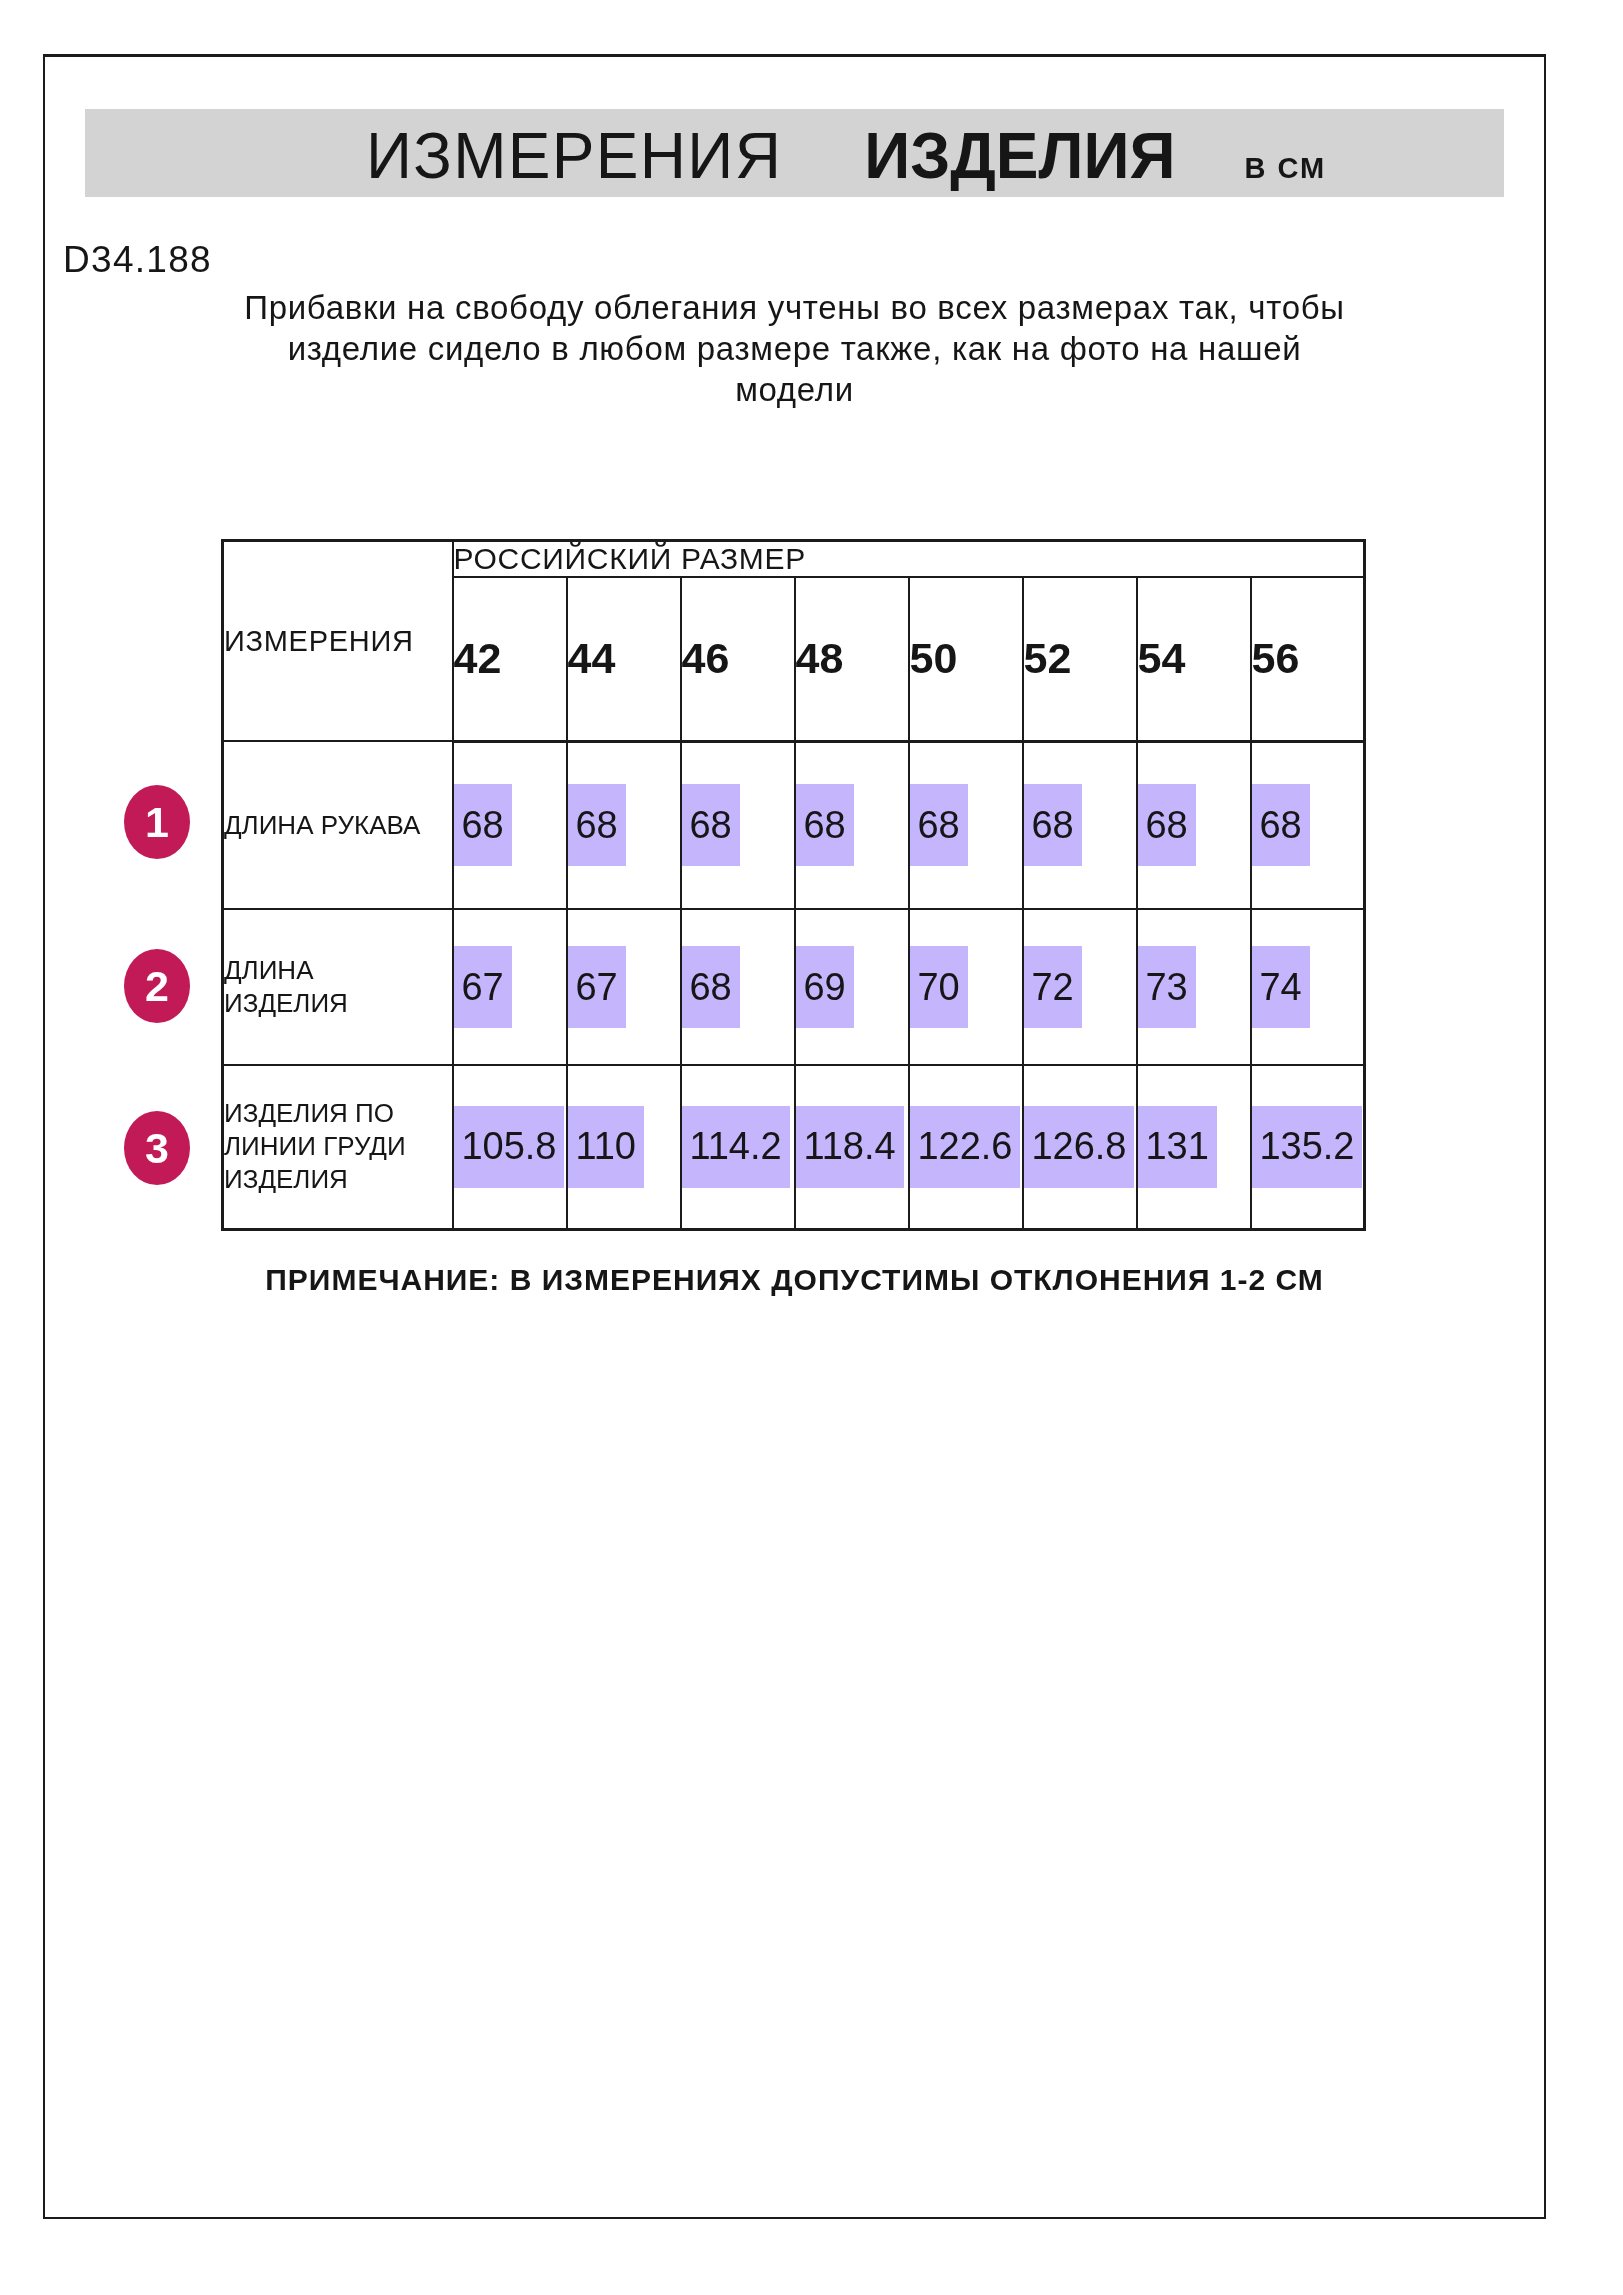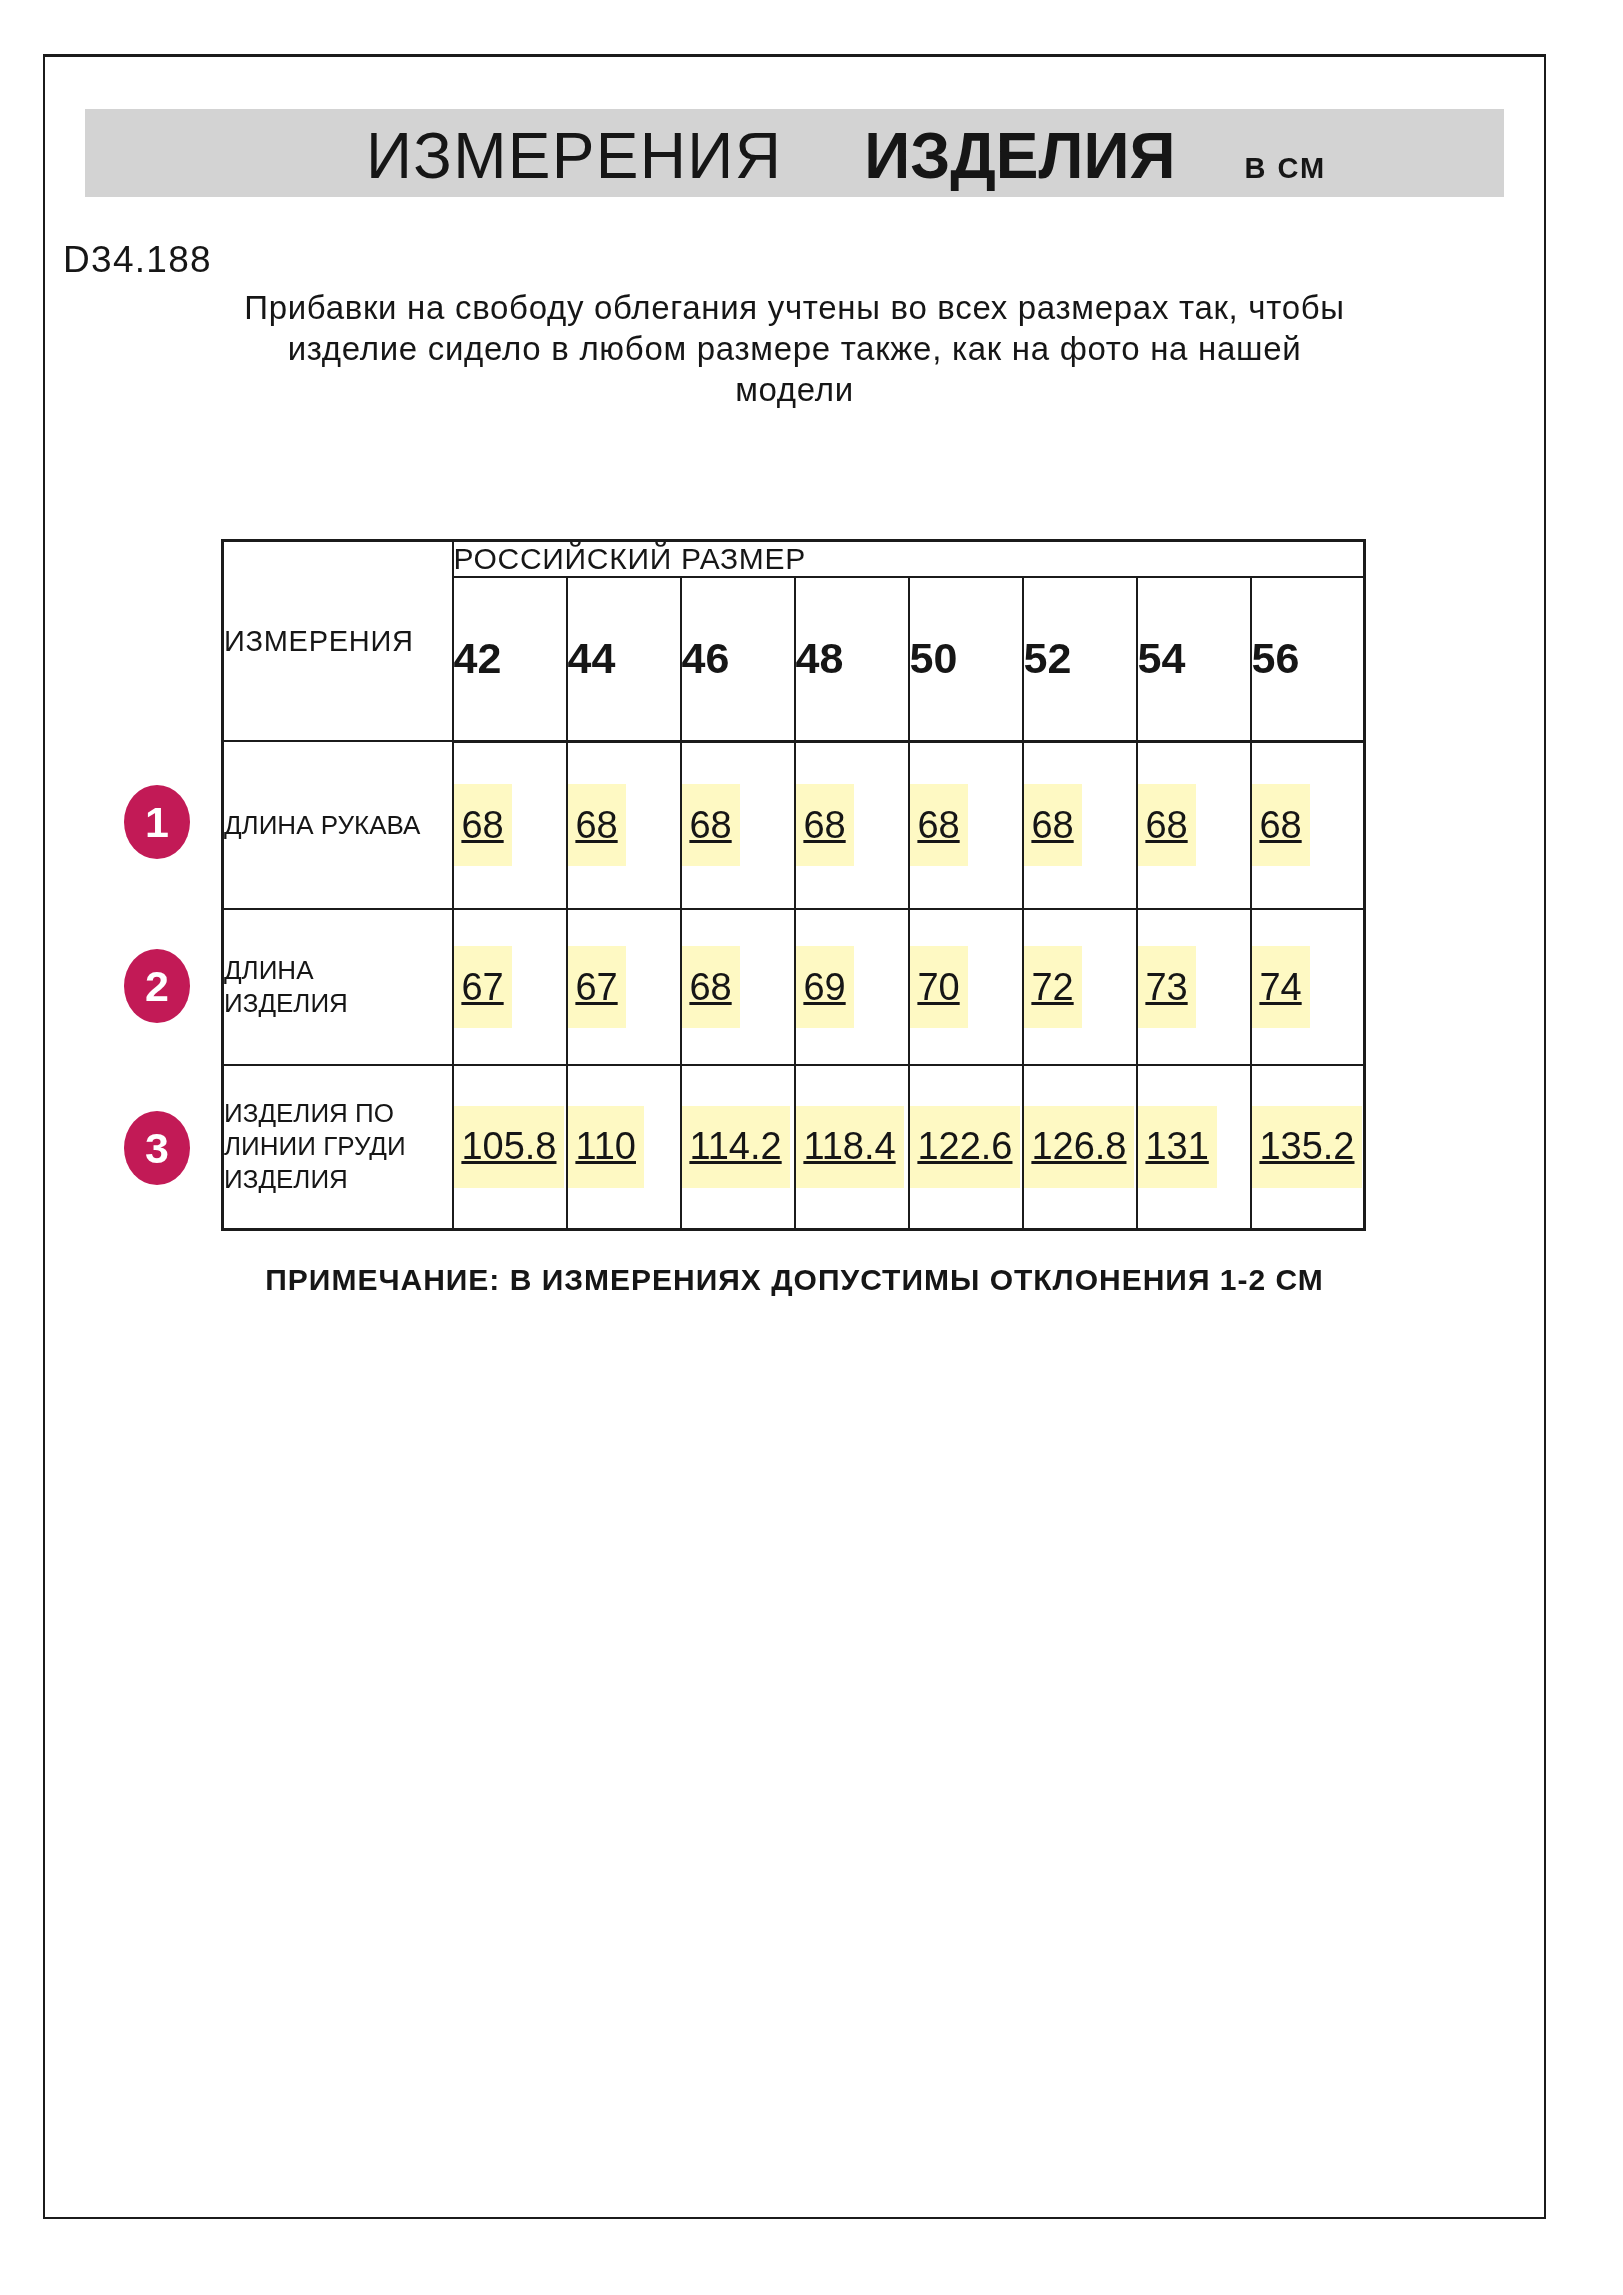--- a/index.html
+++ b/index.html
@@ -121,23 +121,22 @@
     font-size: 26px;
     font-weight: 400;
     line-height: 33px;
   }
   td.value-cell {
     font-size: 38px;
     font-weight: 400;
   }
   .val-chip {
     display: inline-block;
-    background: #fef9c3;
+    background: #c4b5fd;
     padding: 19.6px 7.9px;
-    text-decoration: underline;
   }
   .row-badge {
     position: absolute;
     left: 124px;
     width: 66px;
     height: 74px;
     border-radius: 50%;
     background: #c21a56;
     color: #ffffff;
     font-size: 43px;

